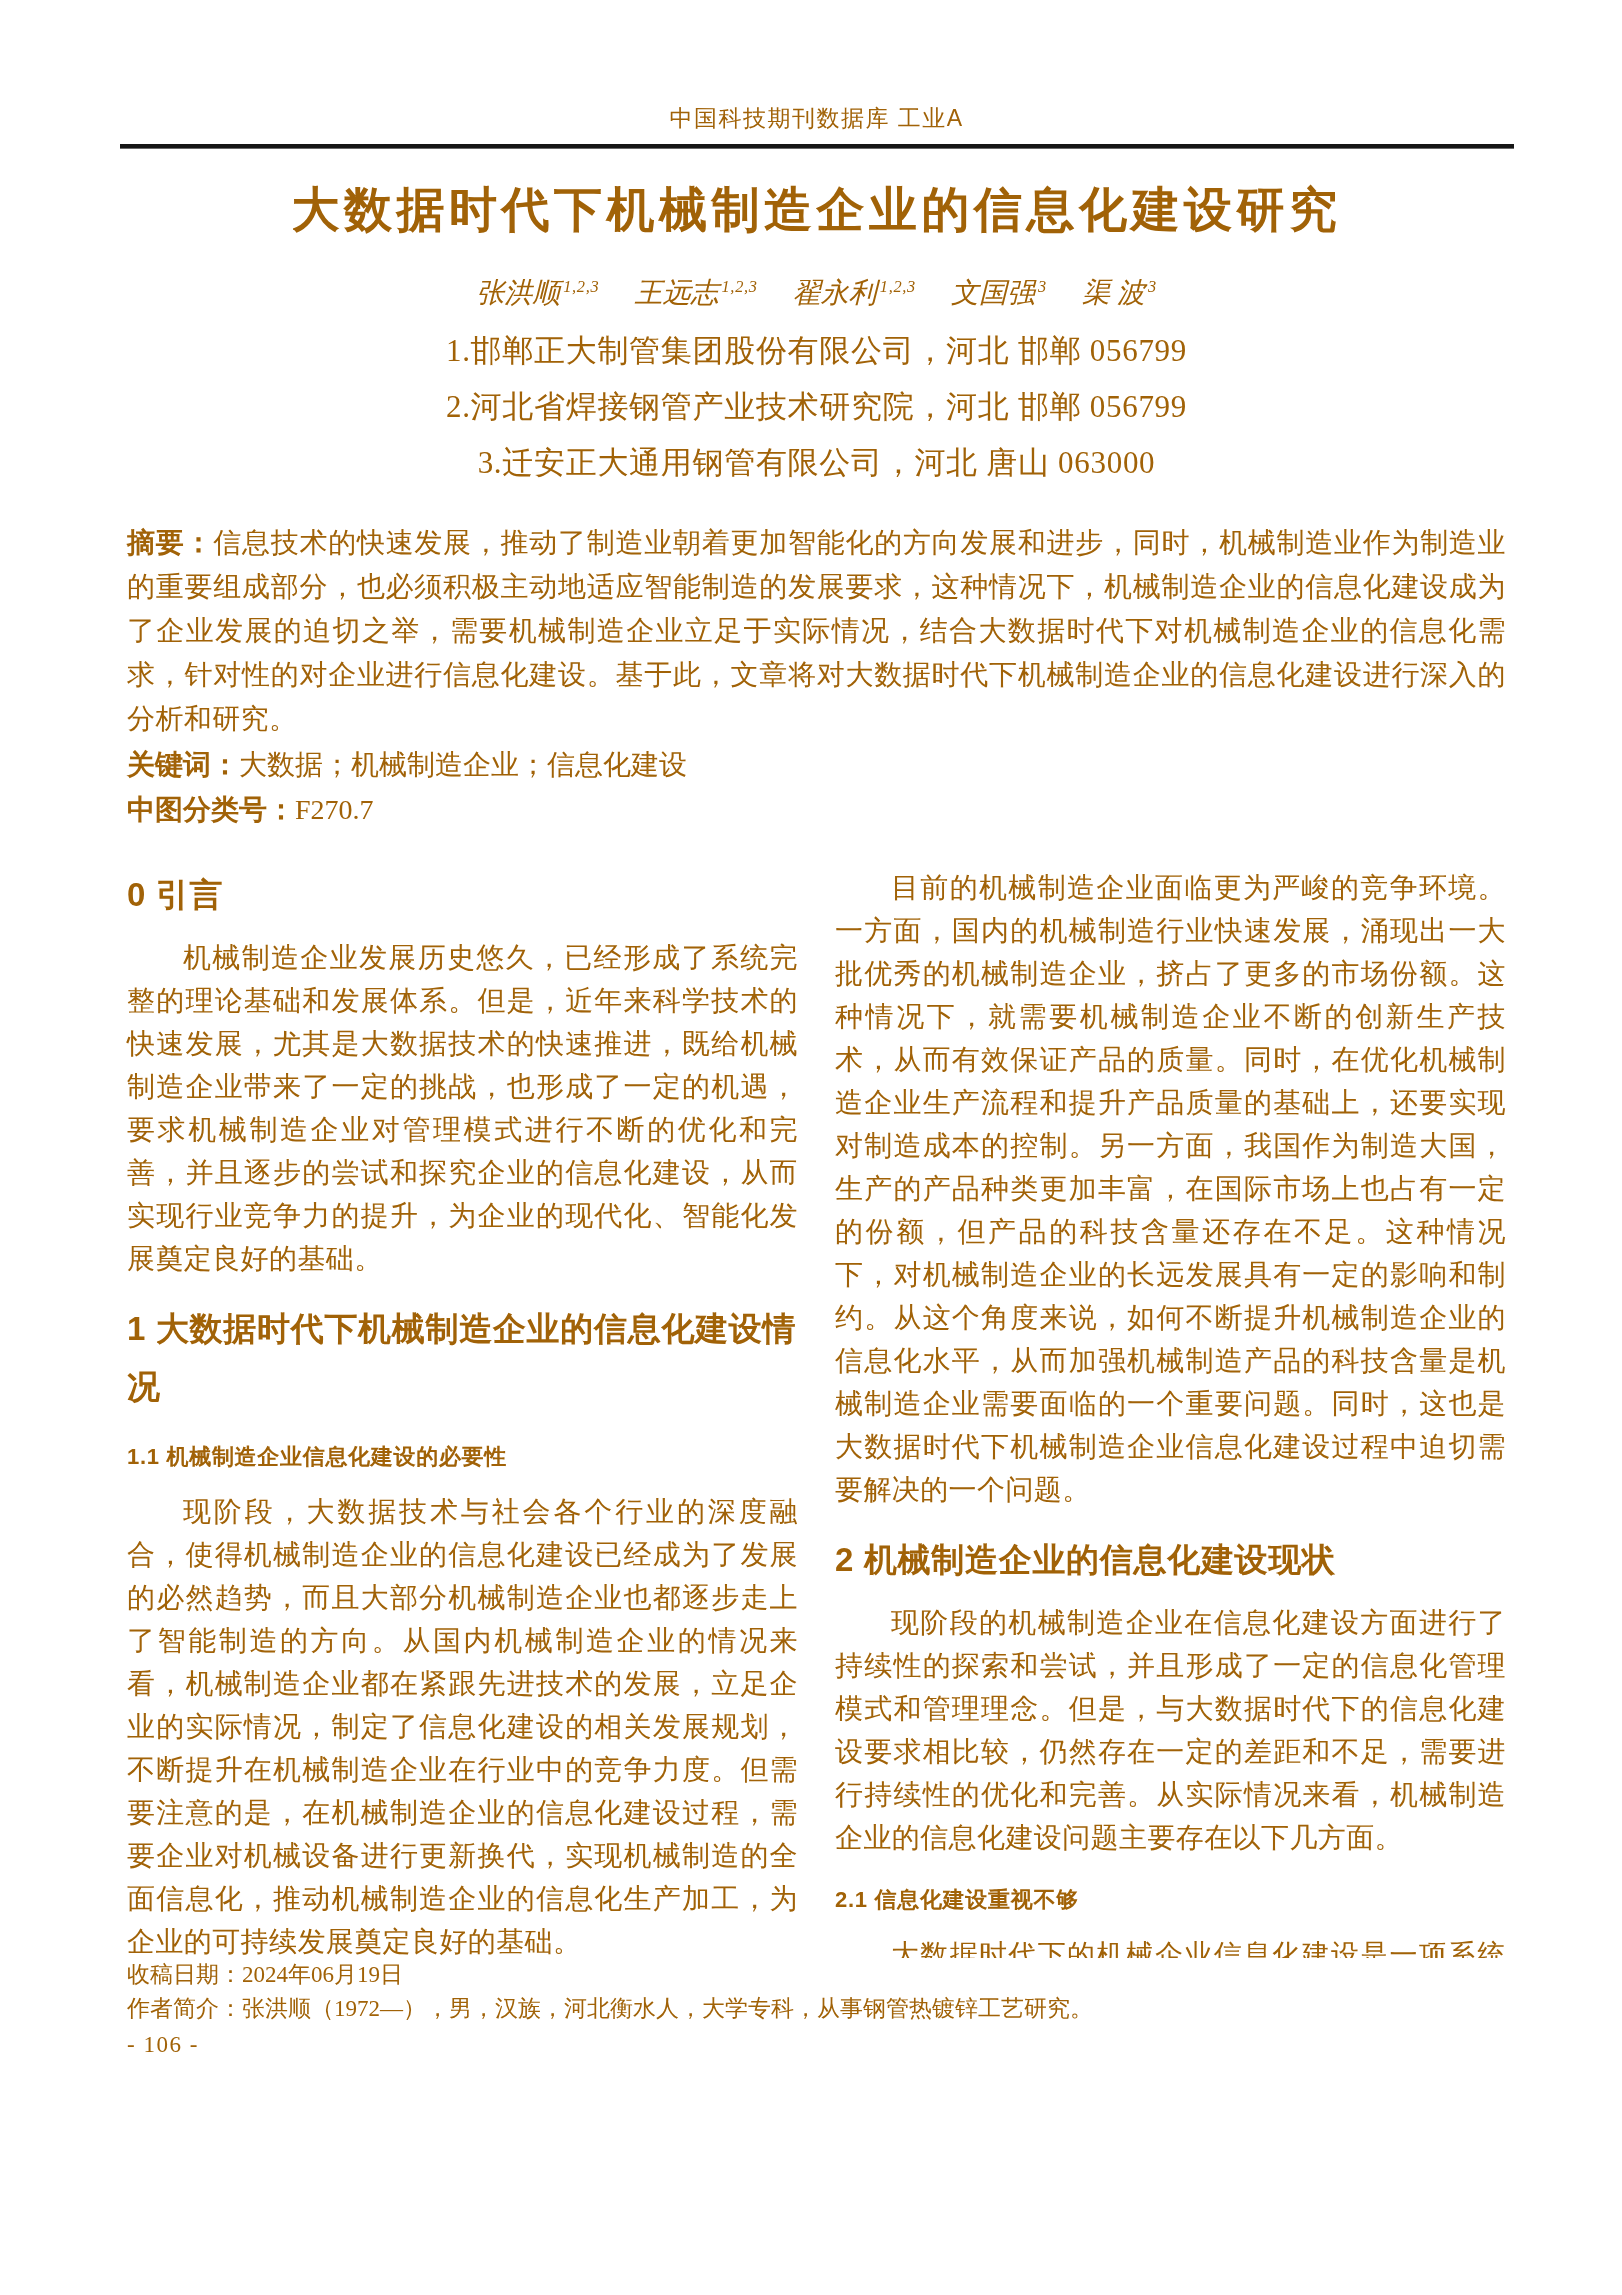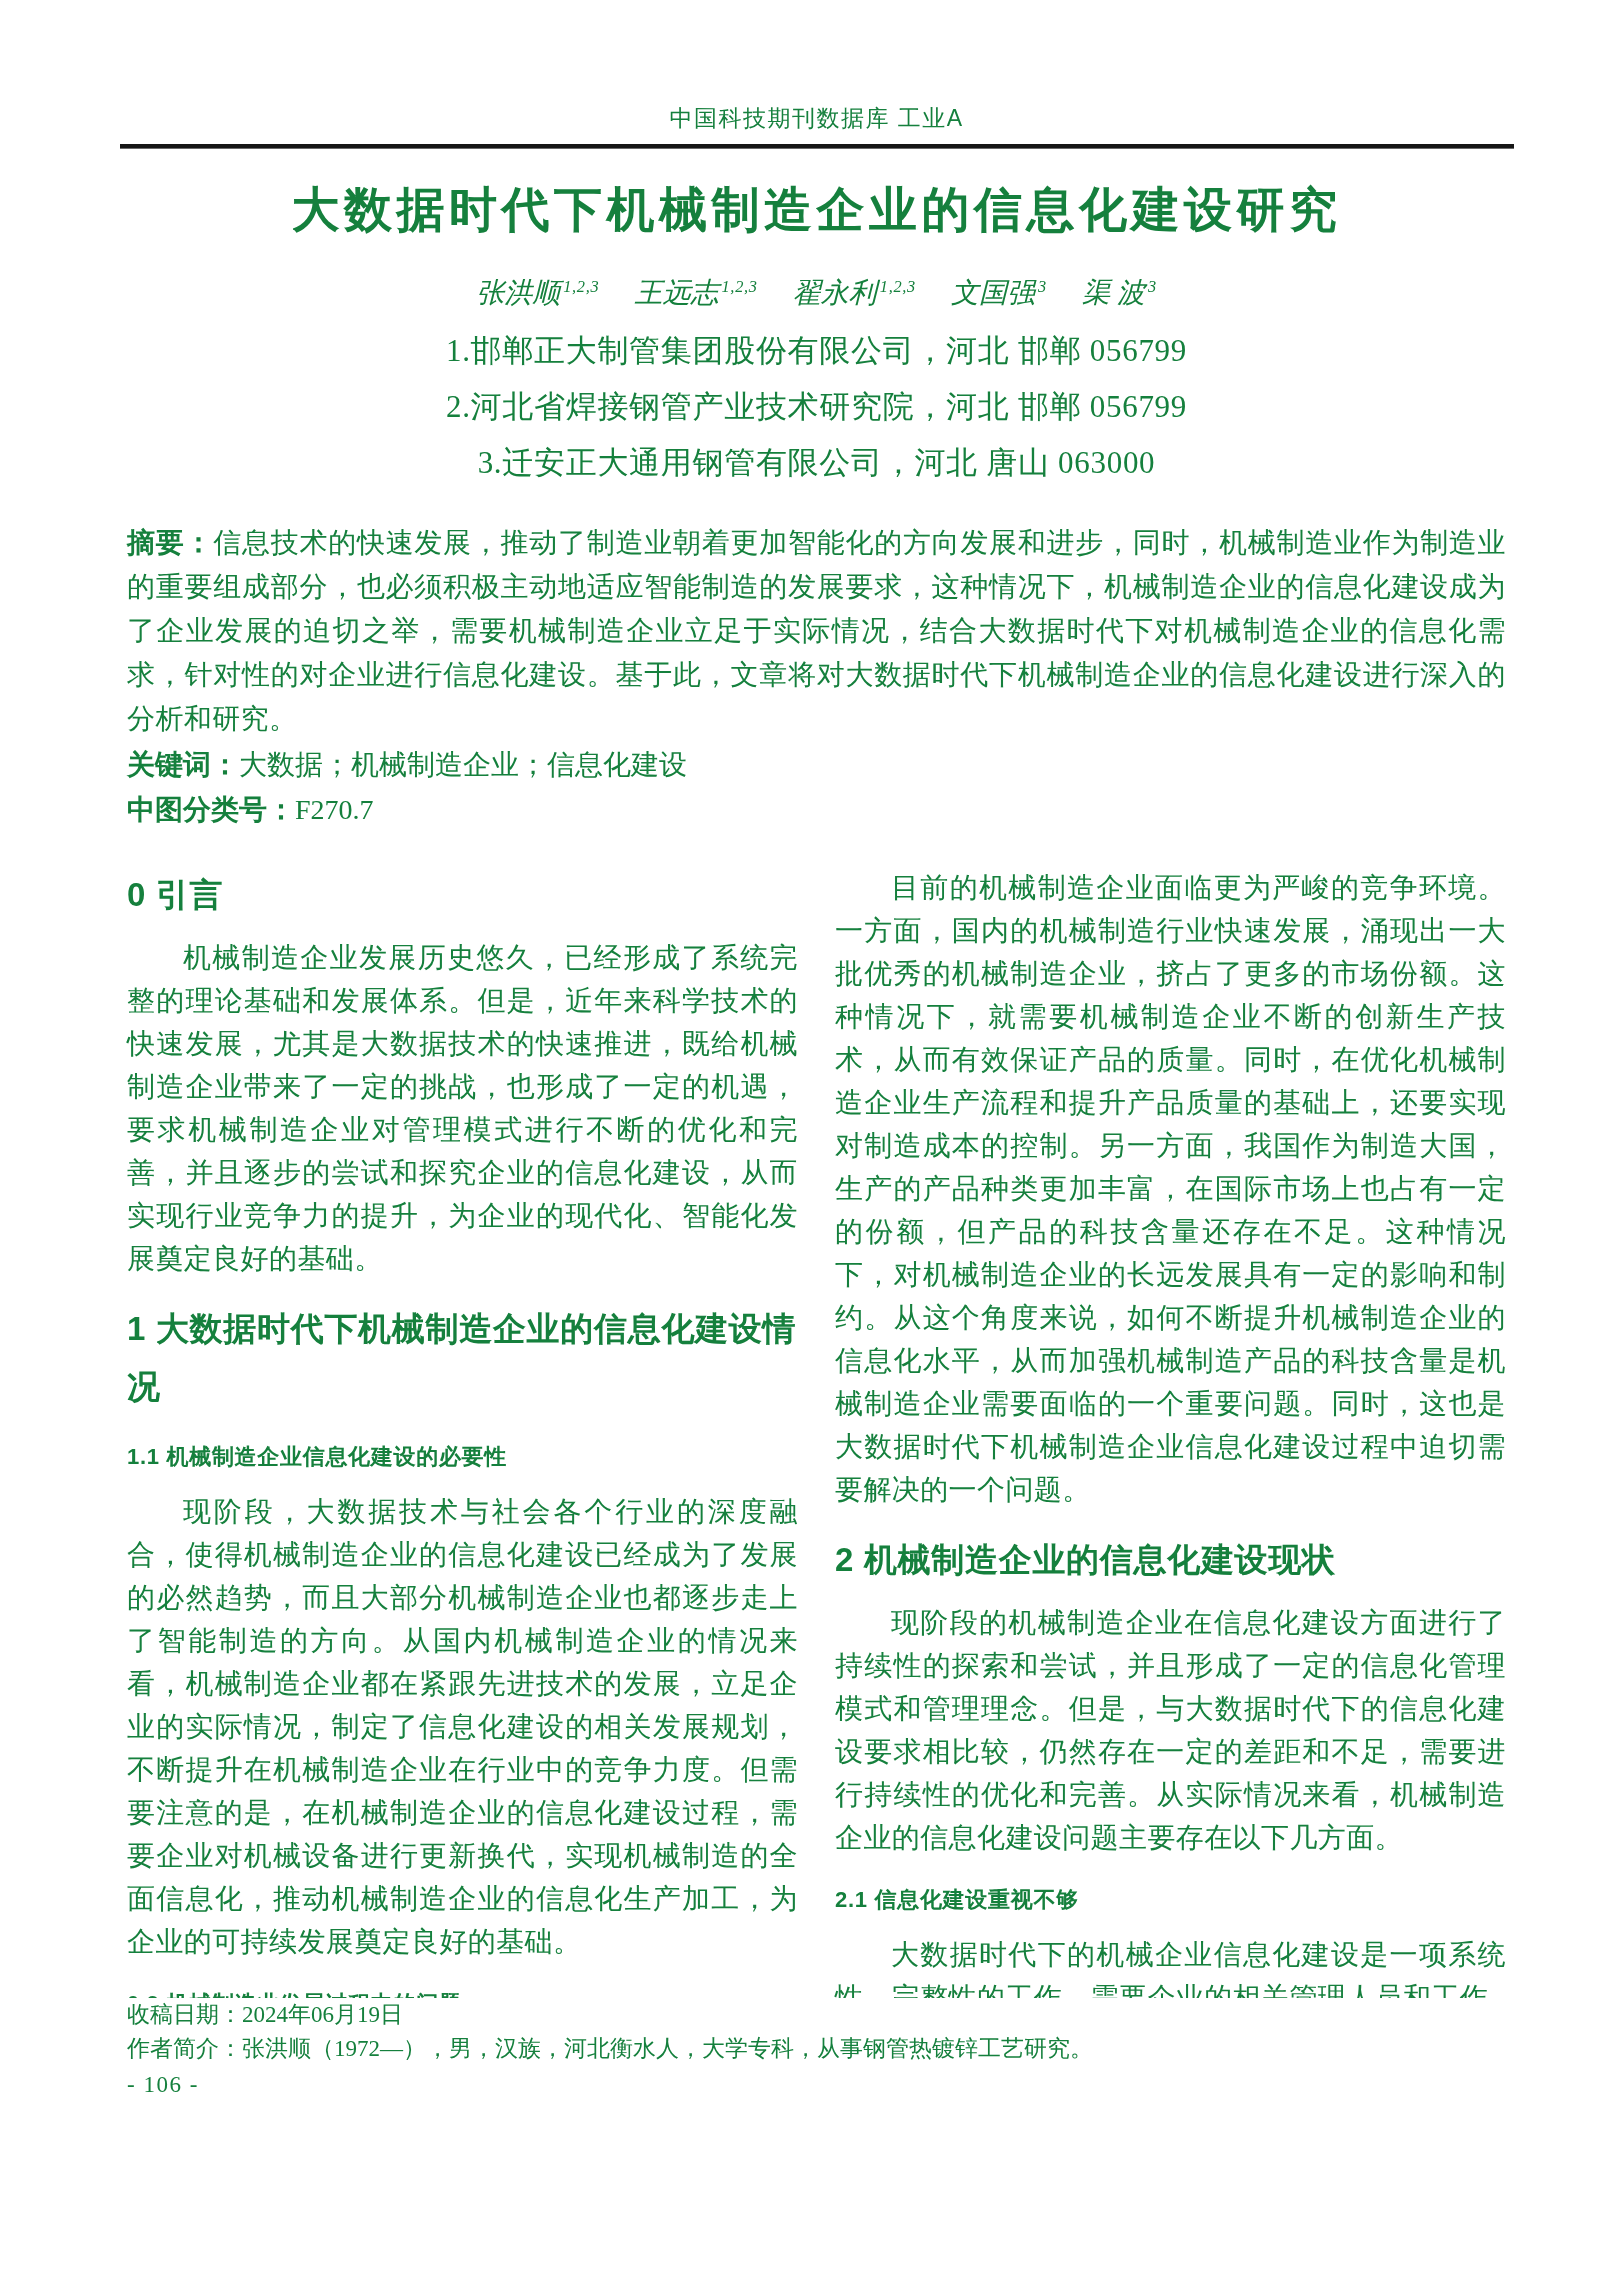--- a/index.html
+++ b/index.html
@@ -2,21 +2,21 @@
 <html style="font-size:12px"><head>
 <meta charset="utf-8">
 <style>
   html, body { margin: 0; padding: 0; background: #e8e8e8; }
   .page {
     position: relative;
     width: 1623px;
     height: 2295px;
     margin: 0 auto;
     background: #ffffff;
-    color: #15803d;
+    color: #a16207;
     font-family: "Liberation Serif", serif;
     overflow: hidden;
     box-sizing: border-box;
     padding: 0 117px 0 127px;
   }
   
   .journal-header {
     padding-top: 105px;
     text-align: center;
     font-family: "Liberation Sans", sans-serif;
@@ -102,21 +102,21 @@
     font-size: 22px;
     line-height: 43px;
     margin: 19.4px 0 12px 0;
     text-align: left;
     letter-spacing: 0.7px;
   }
   
   .footer {
     position: absolute;
     left: 127px;
-    top: 1998px;
+    top: 1958px;
     width: 1380px;
     font-size: 23px;
     line-height: 34px;
     background: #ffffff;
   }
   .footer-line { white-space: nowrap; }
   .page-number { margin-top: 1.5px; letter-spacing: 1.5px; }
 </style>
 </head>
 <body>

